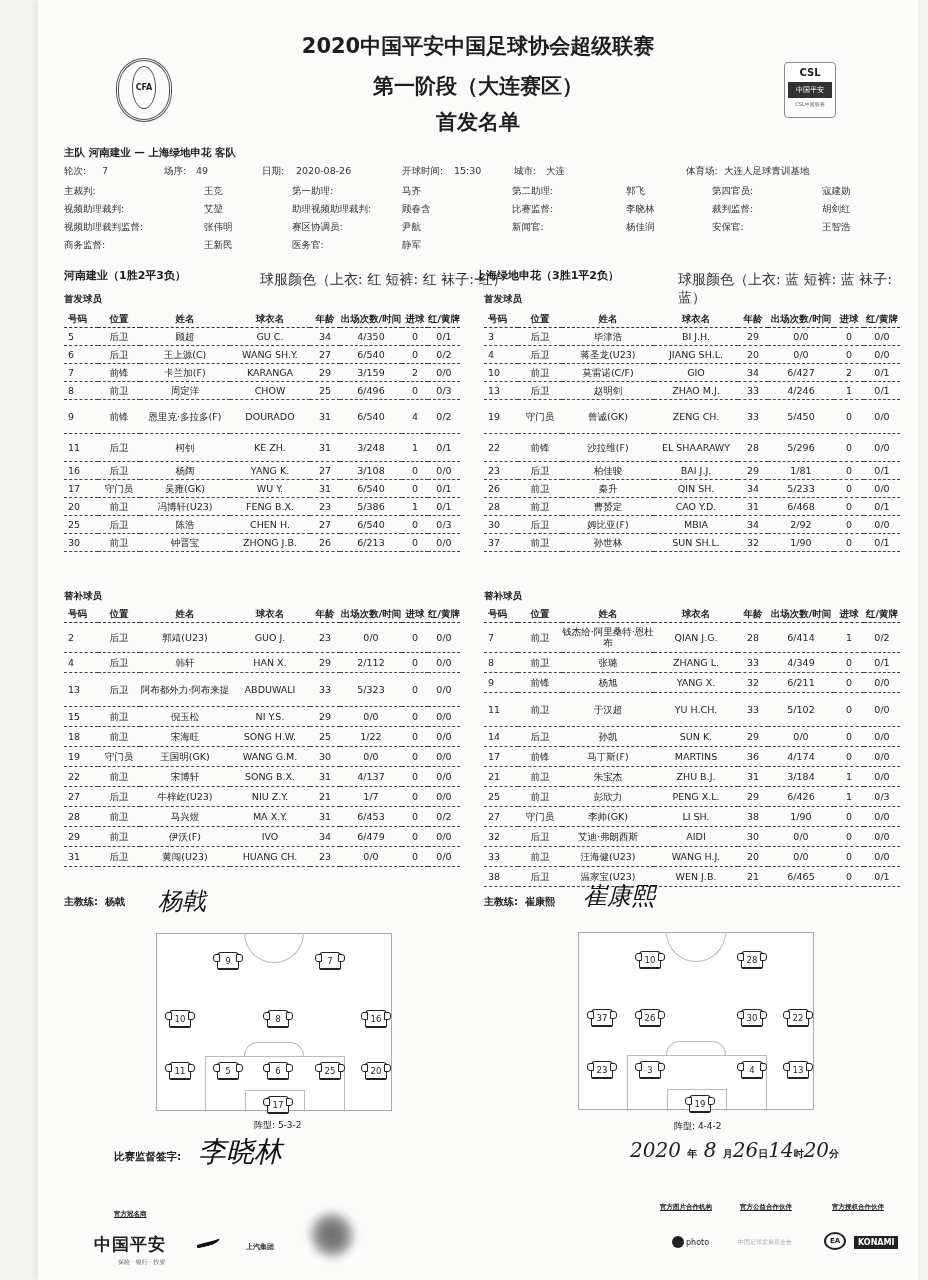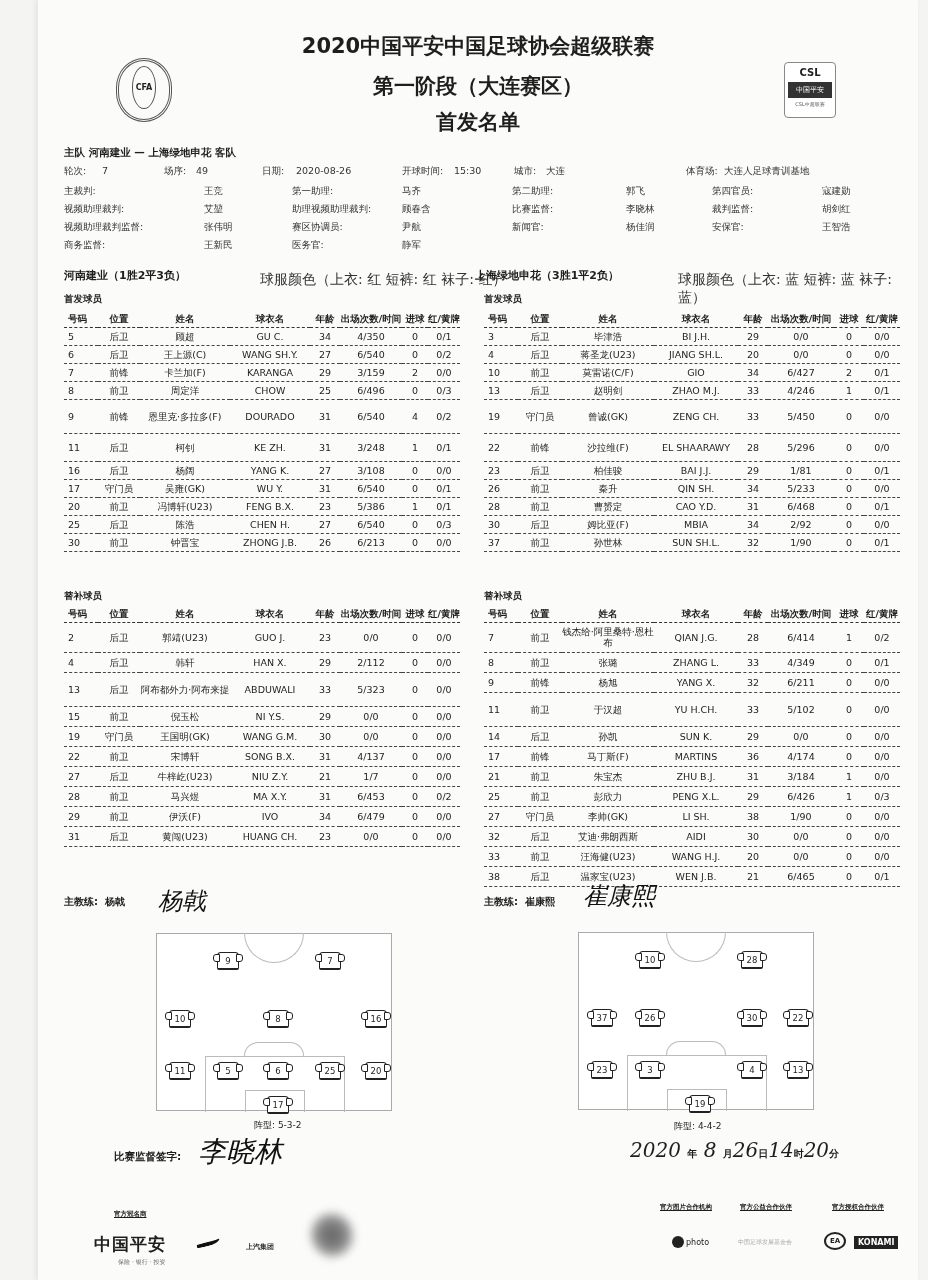--- a/index.html
+++ b/index.html
@@ -469,20 +469,30 @@
           <td class="l">15</td>
           <td>前卫</td>
           <td>倪玉松</td>
           <td>NI Y.S.</td>
           <td>29</td>
           <td>0/0</td>
           <td>0</td>
           <td>0/0</td>
         </tr>
         <tr style="height: 20px;">
+          <td class="l">18</td>
+          <td>前卫</td>
+          <td>宋海旺</td>
+          <td>SONG H.W.</td>
+          <td>25</td>
+          <td>1/22</td>
+          <td>0</td>
+          <td>0/0</td>
+        </tr>
+        <tr style="height: 20px;">
           <td class="l">19</td>
           <td>守门员</td>
           <td>王国明(GK)</td>
           <td>WANG G.M.</td>
           <td>30</td>
           <td>0/0</td>
           <td>0</td>
           <td>0/0</td>
         </tr>
         <tr style="height: 20px;">

